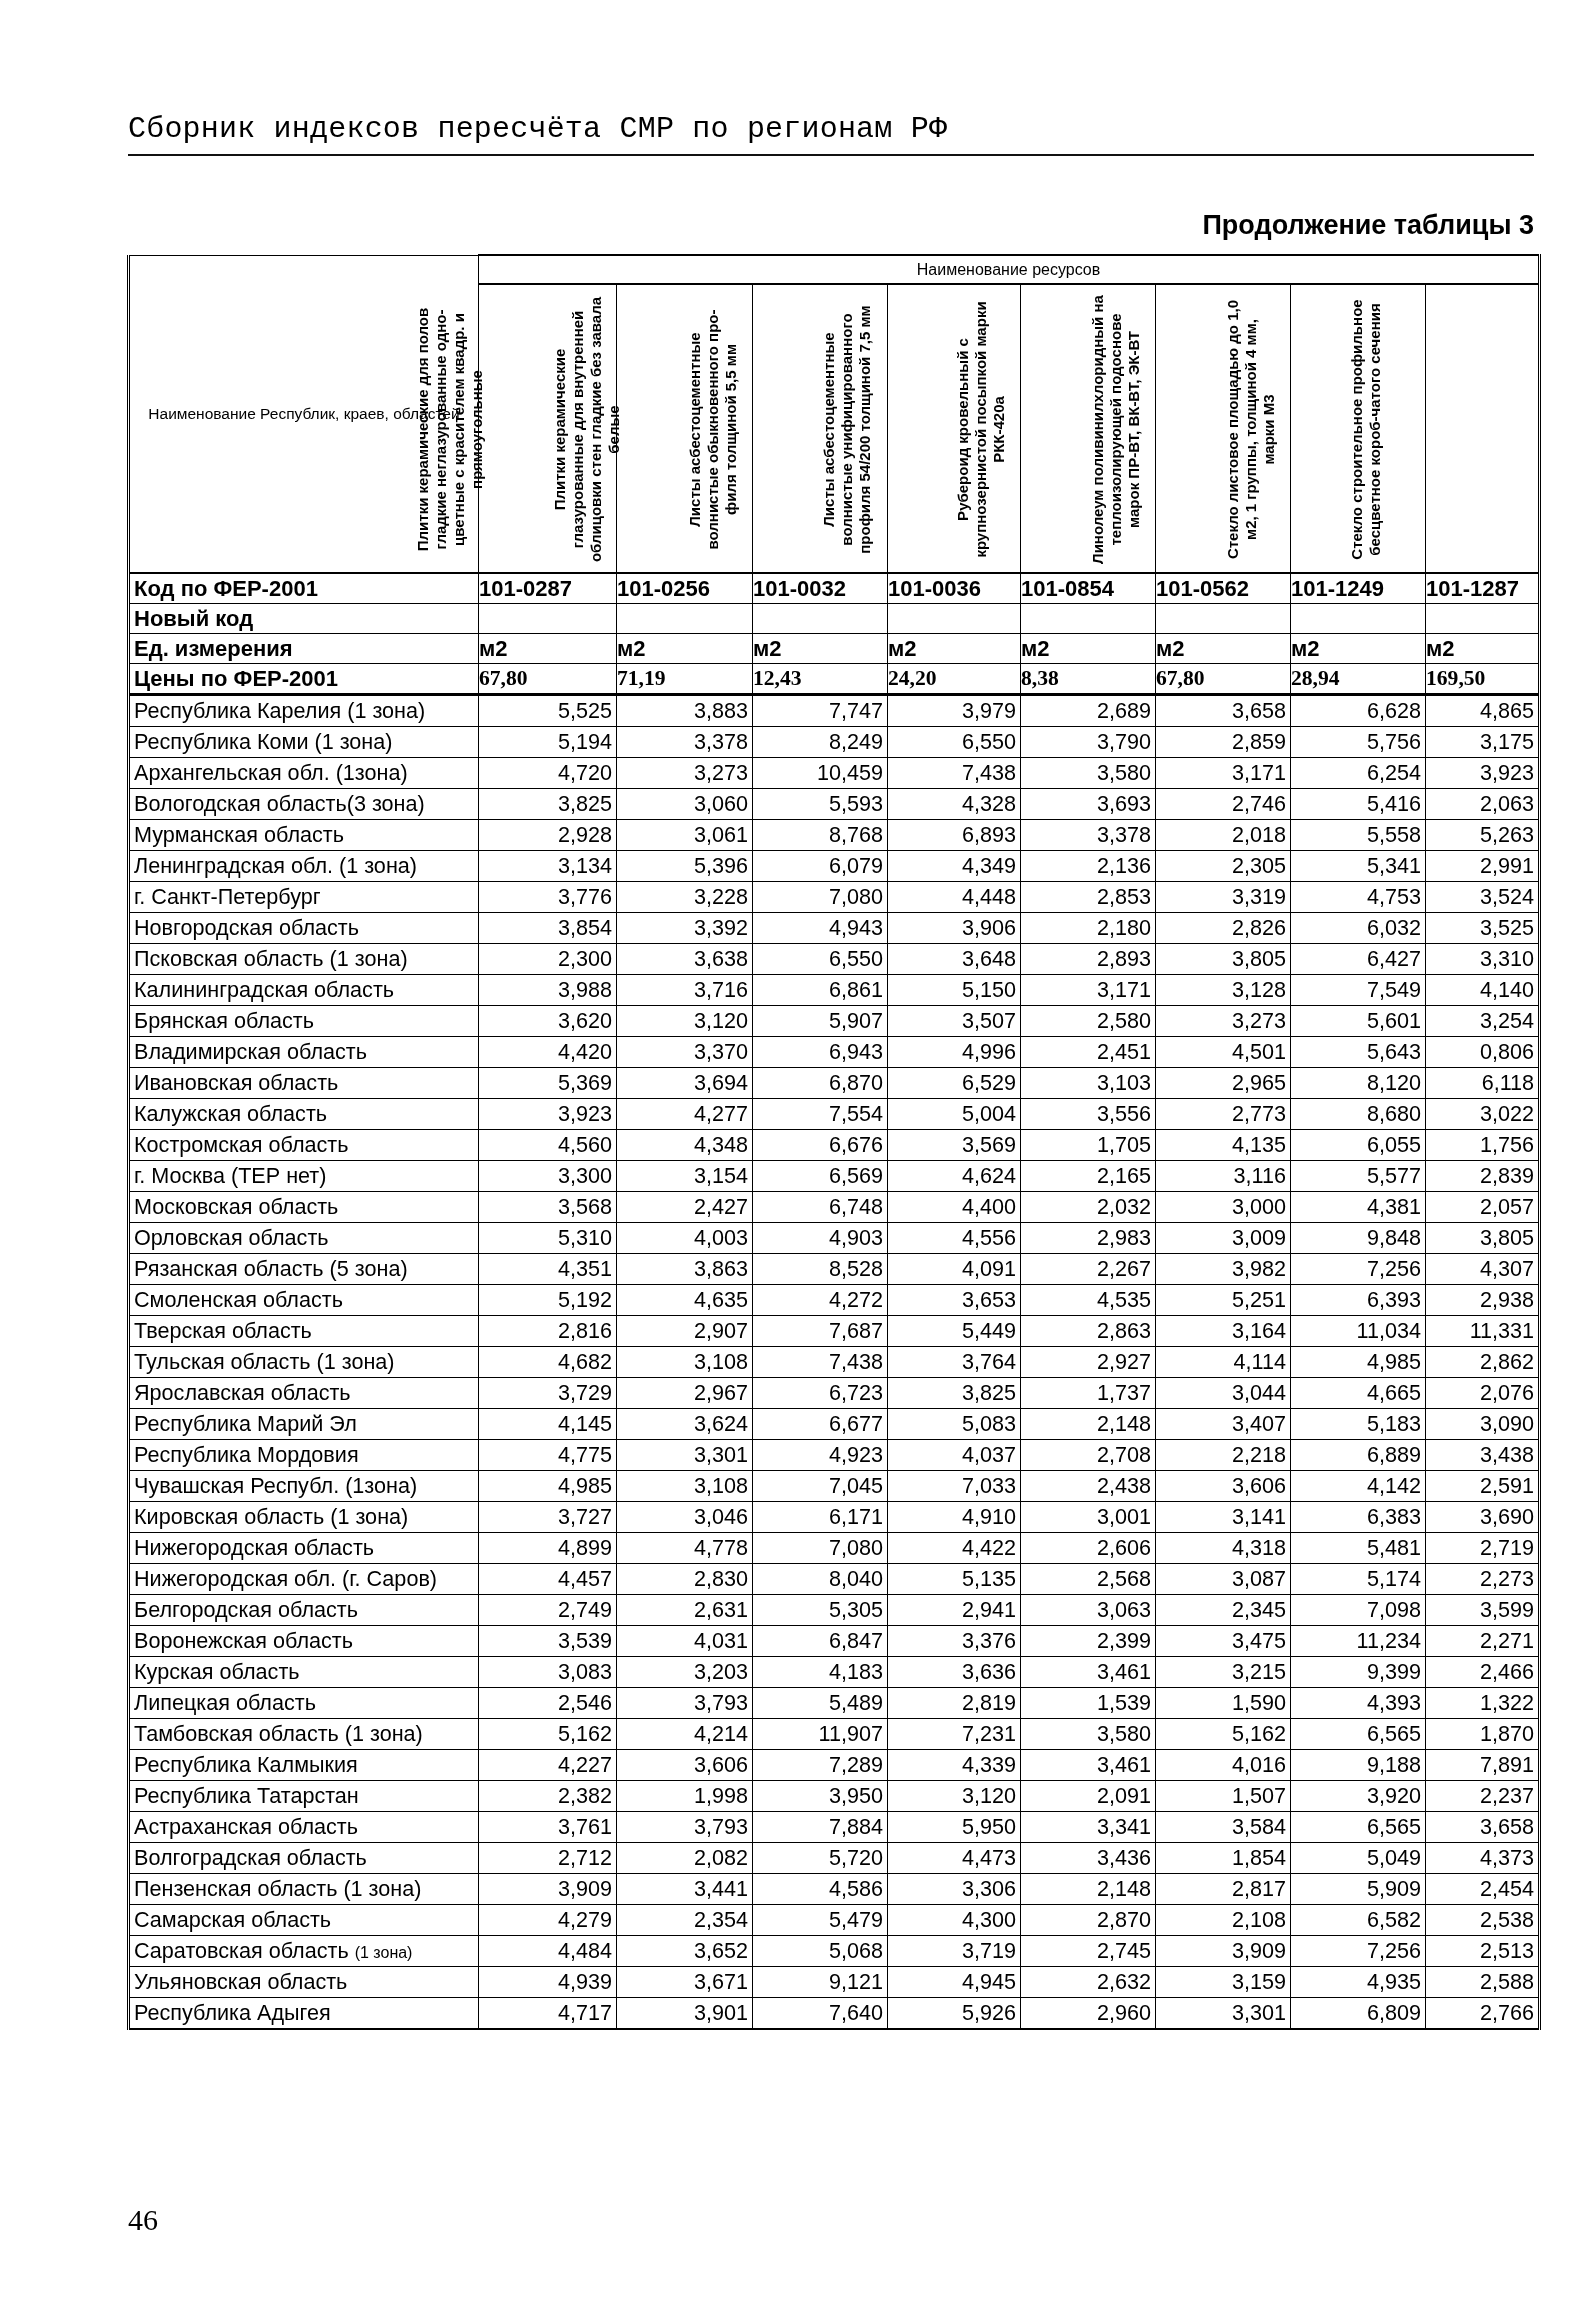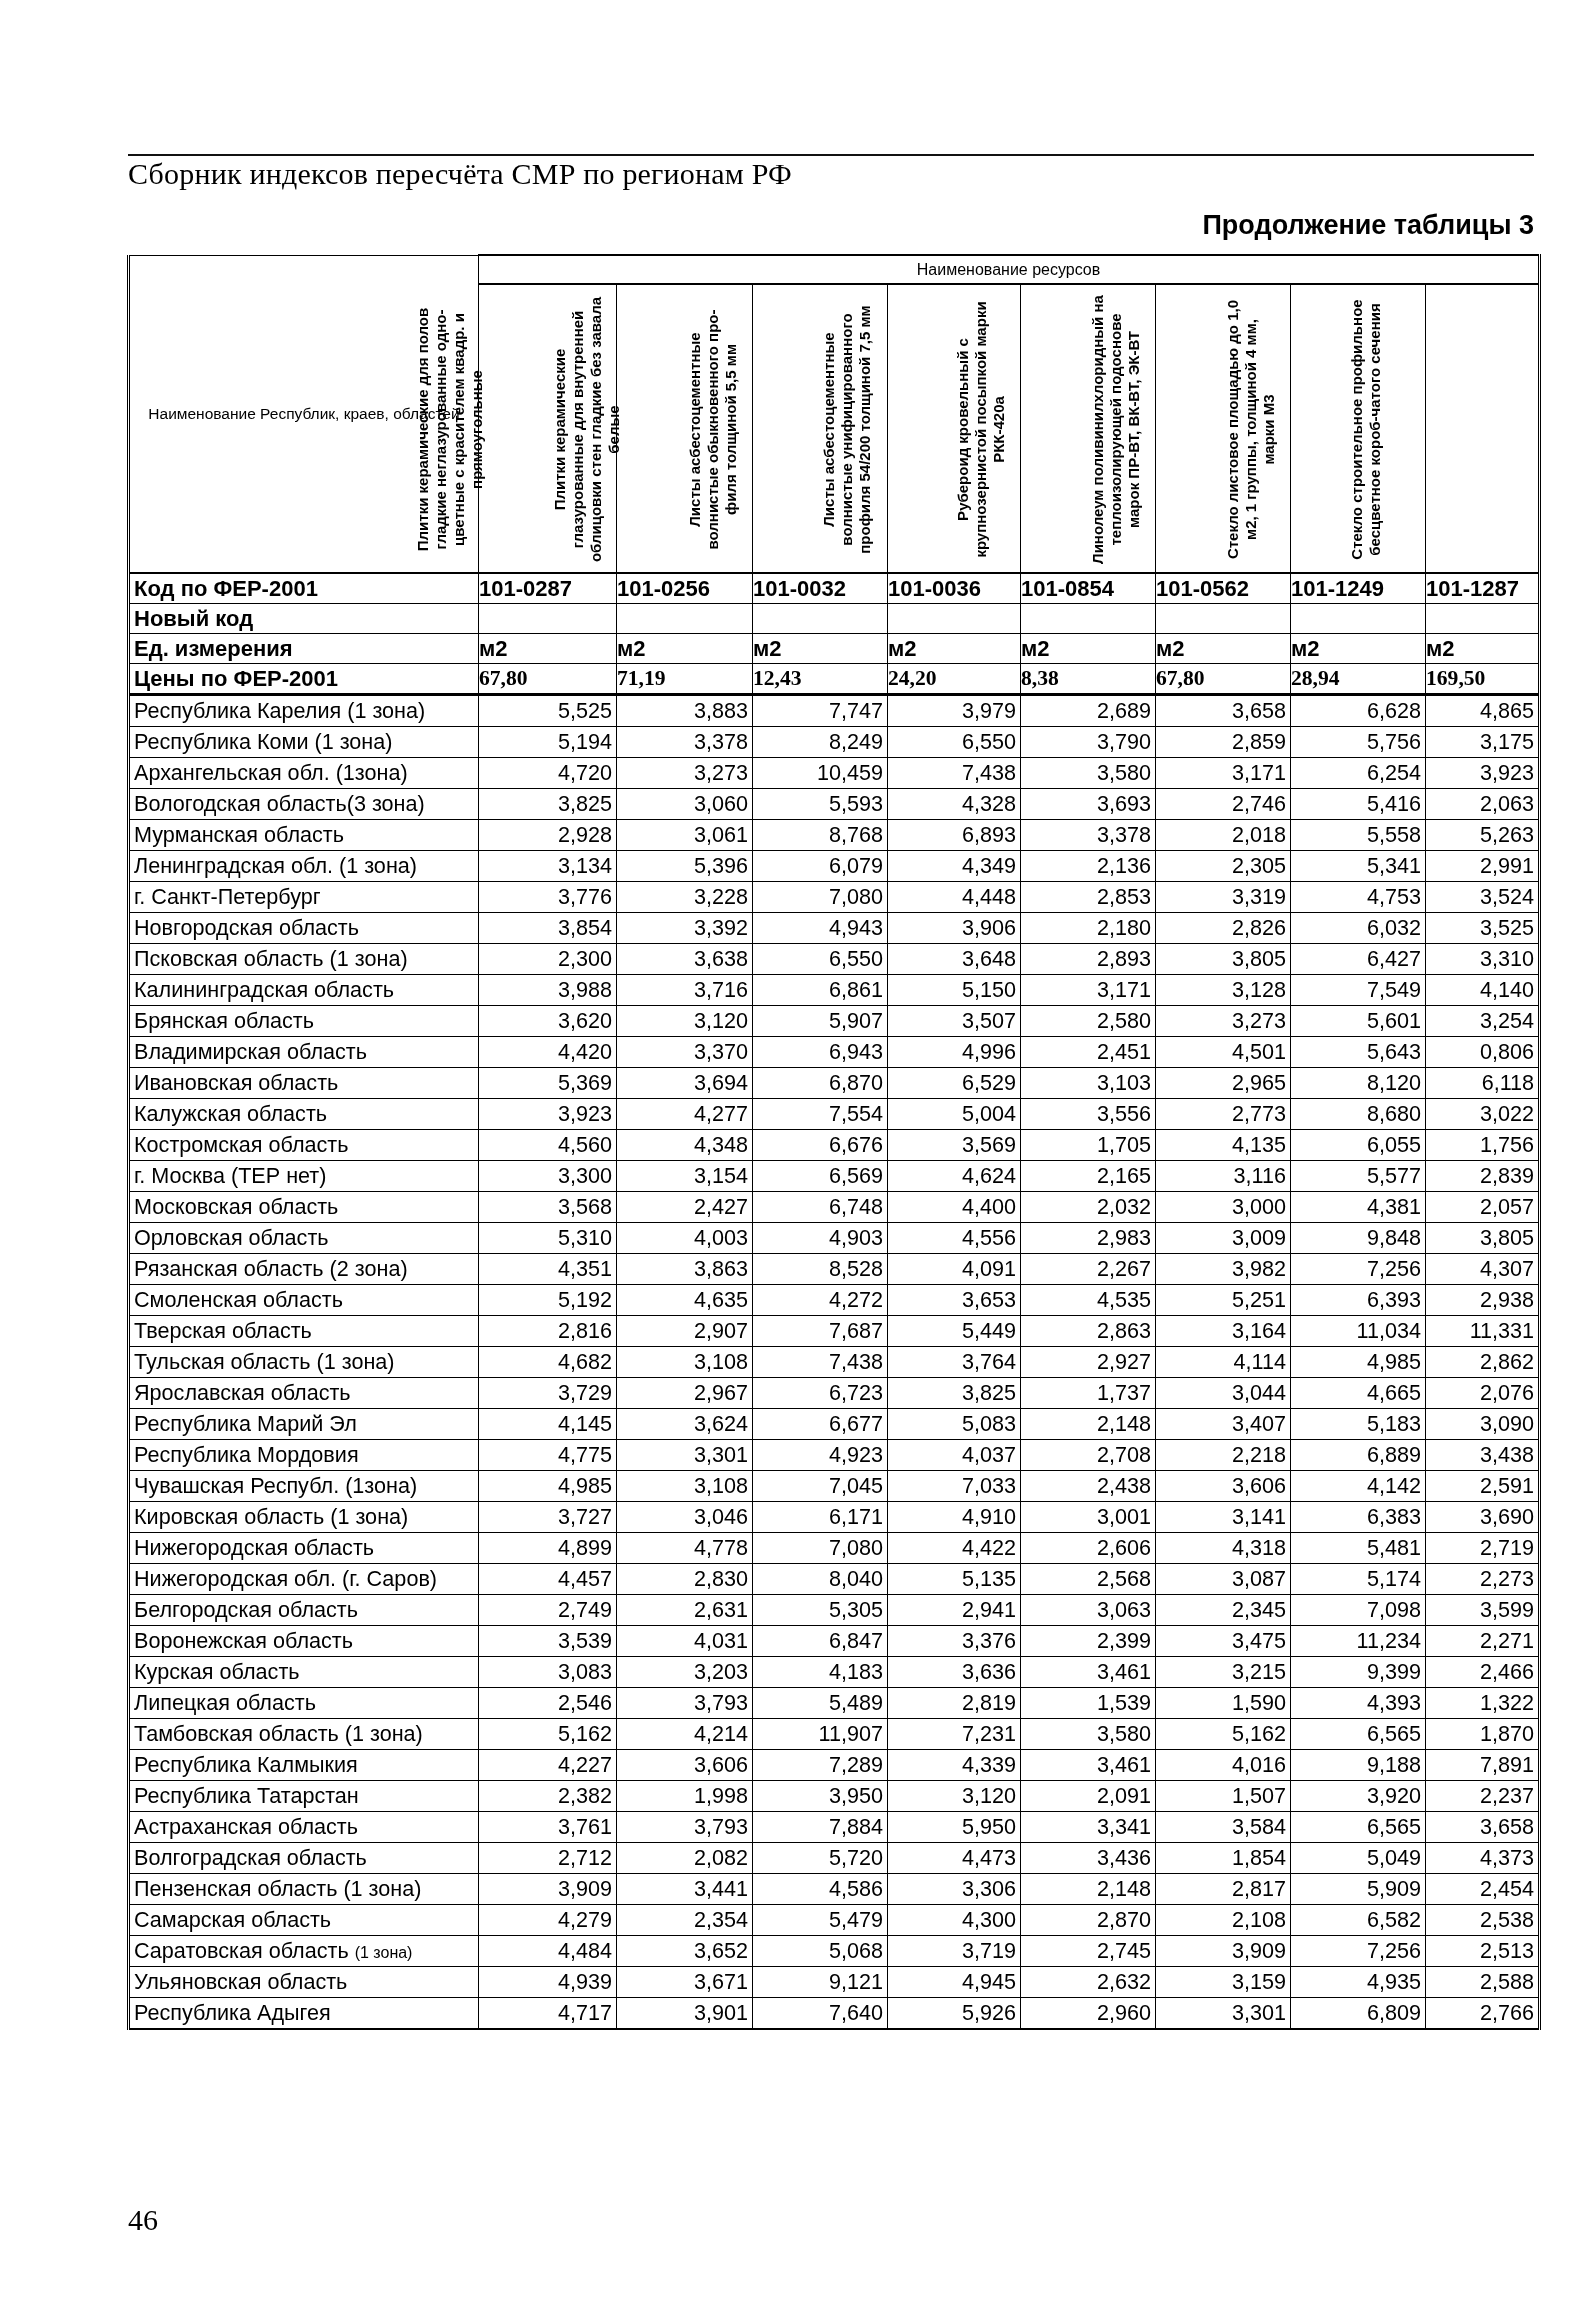--- a/index.html
+++ b/index.html
@@ -1,17 +1,17 @@
 <!DOCTYPE html>
 <html style="font-size:10.8px"><head>
 <meta charset="utf-8">
 <style>
   html, body { margin:0; padding:0; background:#fff; }
   body { width:1591px; height:2307px; position:relative; overflow:hidden; color:#000; }
-  .running-head { position:absolute; left:128px; top:112px; font-family:Liberation Serif, serif; font-size:30px; letter-spacing:0.2px;margin-top:45px; }
+  .running-head { position:absolute; left:128px; top:112px; font-family:Liberation Mono, monospace; font-size:30px; letter-spacing:0.2px; }
   .head-rule { position:absolute; left:128px; top:154px; width:1406px; height:2px; background:#111; }
   .cont { position:absolute; right:57px; top:210px; font-family:"Liberation Sans", sans-serif; font-weight:bold; font-size:27px; }
   .tbl { position:absolute; left:127px; top:254px; width:1410px; border-collapse:collapse; table-layout:fixed; font-family:"Liberation Sans", sans-serif; }
   .tbl td, .tbl th { border:1.3px solid #000; padding:0; }
   .tbl .outer-left { border-left:3.4px double #000; }
   .tbl .outer-right { border-right:3.4px double #000; }
   .hdr-region { font-weight:normal; font-size:15.5px; text-align:center; vertical-align:middle; line-height:20px; }
   .hdr-group { font-weight:normal; font-size:16px; height:27px; text-align:center; vertical-align:middle; border-top:2.7px solid #000 !important; border-bottom:2.7px solid #000 !important; }
   .vcell { height:287px; position:relative; vertical-align:bottom; }
   .vtext { position:absolute; left:50%; bottom:8px; transform-origin:0 100%; transform:translateX(var(--dx)) rotate(-90deg) translateY(100%); width:269px; text-align:center; font-size:15px; line-height:18px; white-space:normal; }
@@ -316,21 +316,21 @@
         <td class="num">5,310</td>
         <td class="num">4,003</td>
         <td class="num">4,903</td>
         <td class="num">4,556</td>
         <td class="num">2,983</td>
         <td class="num">3,009</td>
         <td class="num">9,848</td>
         <td class="num outer-right">3,805</td>
       </tr>
       <tr class="data-row">
-        <td class="lbl outer-left"><span>Рязанская область (2 зона)</span></td>
+        <td class="lbl outer-left"><span>Рязанская область (5 зона)</span></td>
         <td class="num">4,351</td>
         <td class="num">3,863</td>
         <td class="num">8,528</td>
         <td class="num">4,091</td>
         <td class="num">2,267</td>
         <td class="num">3,982</td>
         <td class="num">7,256</td>
         <td class="num outer-right">4,307</td>
       </tr>
       <tr class="data-row">

